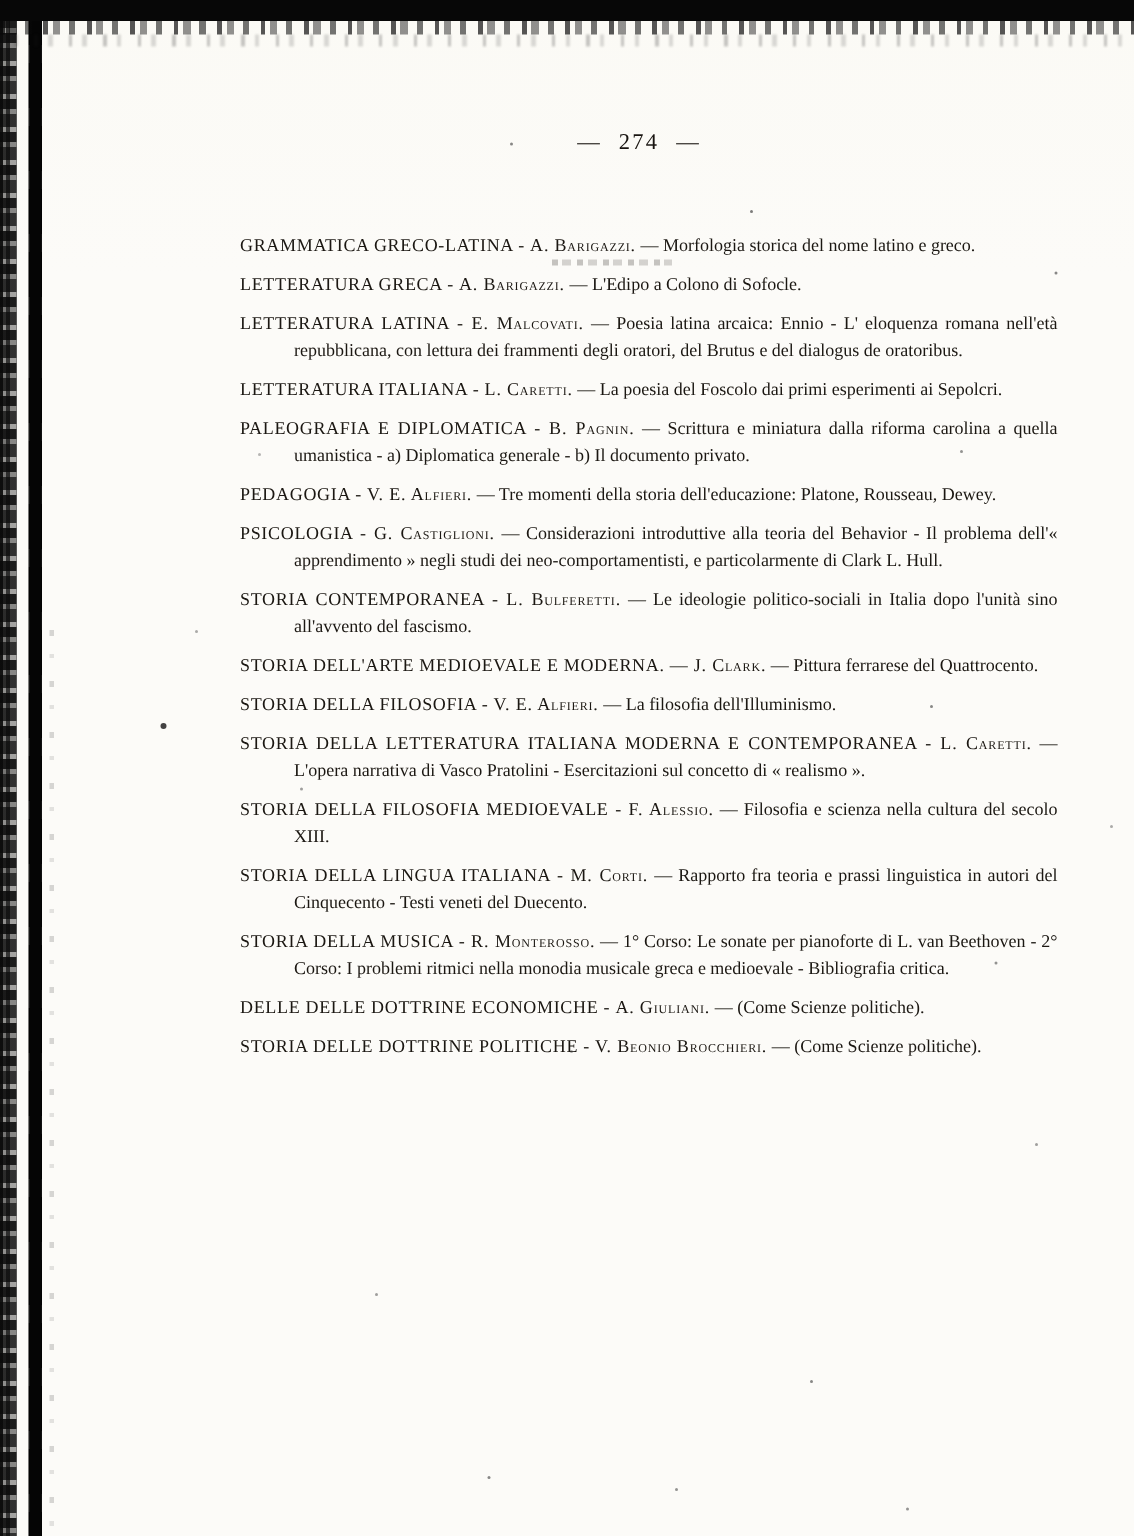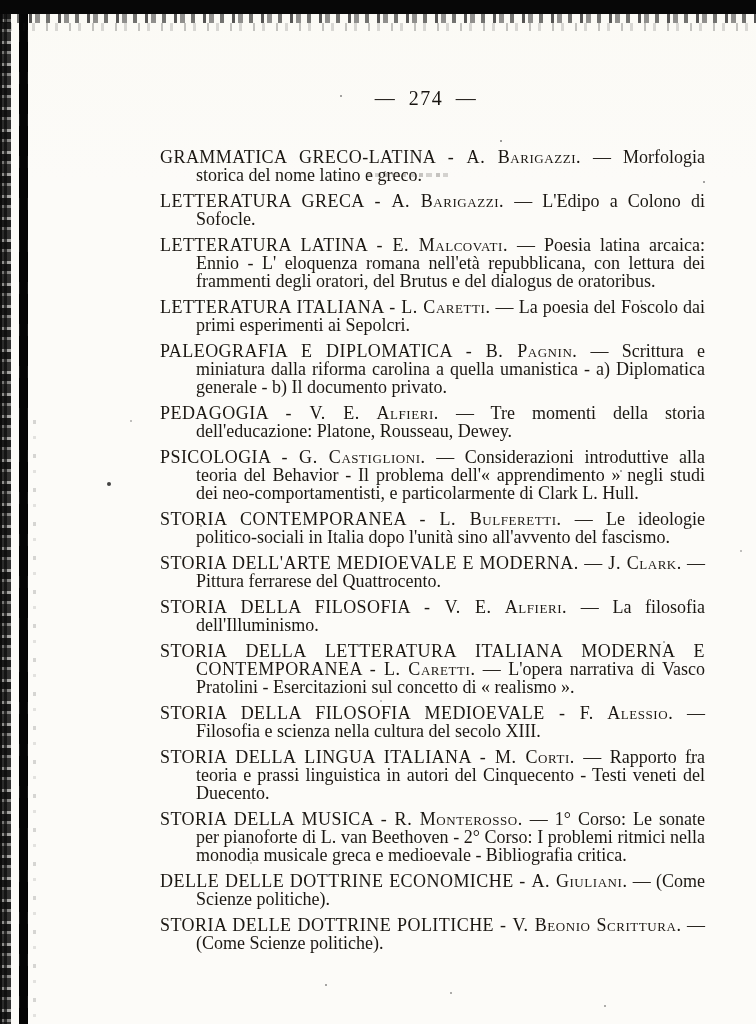--- a/index.html
+++ b/index.html
@@ -127,35 +127,35 @@
     opacity: 0.55;
     z-index: 2;
   }
 
   
   .page-number {
     position: absolute;
     top: 87px; left: 166px;
     width: 520px;
     text-align: center;
-    font-size: 20px;
+    font-size: 15px;
     letter-spacing: 1.5px;
     color: #181410;
     word-spacing: 6px;
   }
 
   
   .entries {
     position: absolute;
     top: 146px; left: 160px;
     width: 545px;
   }
   .entry {
-    margin: 2px 0 8px 0;
-    font-size: 18px;
+    margin: 8px 0 8px 0;
+    font-size: 12px;
     line-height: 18px;
     text-align: justify;
     padding-left: 36px;
     text-indent: -36px;
     color: #1b1712;
   }
   .seg-course { letter-spacing: 0.45px; }
   .seg-prof   { font-variant: small-caps; letter-spacing: 0.55px; }
   .seg-plain  { }
   .seg-ital   { }
@@ -183,16 +183,16 @@
       <p class="entry"><span class="seg-course">PEDAGOGIA - </span><span class="seg-prof">V. E. Alfieri.</span><span class="seg-plain"> — Tre momenti della storia dell'educazione: Platone, Rousseau, Dewey.</span></p>
       <p class="entry"><span class="seg-course">PSICOLOGIA - </span><span class="seg-prof">G. Castiglioni.</span><span class="seg-plain"> — Considerazioni introduttive alla teoria del Behavior - Il problema dell'« apprendimento » negli studi dei neo-comportamentisti, e particolarmente di Clark L. Hull.</span></p>
       <p class="entry"><span class="seg-course">STORIA CONTEMPORANEA - </span><span class="seg-prof">L. Bulferetti.</span><span class="seg-plain"> — Le ideologie politico-sociali in Italia dopo l'unità sino all'avvento del fascismo.</span></p>
       <p class="entry"><span class="seg-course">STORIA DELL'ARTE MEDIOEVALE E MODERNA. — </span><span class="seg-prof">J. Clark.</span><span class="seg-plain"> — Pittura ferrarese del Quattrocento.</span></p>
       <p class="entry"><span class="seg-course">STORIA DELLA FILOSOFIA - </span><span class="seg-prof">V. E. Alfieri.</span><span class="seg-plain"> — La filosofia dell'Illuminismo.</span></p>
       <p class="entry"><span class="seg-course">STORIA DELLA LETTERATURA ITALIANA MODERNA E CONTEMPORANEA - </span><span class="seg-prof">L. Caretti.</span><span class="seg-plain"> — L'opera narrativa di Vasco Pratolini - Esercitazioni sul concetto di « realismo ».</span></p>
       <p class="entry"><span class="seg-course">STORIA DELLA FILOSOFIA MEDIOEVALE - </span><span class="seg-prof">F. Alessio.</span><span class="seg-plain"> — Filosofia e scienza nella cultura del secolo XIII.</span></p>
       <p class="entry"><span class="seg-course">STORIA DELLA LINGUA ITALIANA - </span><span class="seg-prof">M. Corti.</span><span class="seg-plain"> — Rapporto fra teoria e prassi linguistica in autori del Cinquecento - Testi veneti del Duecento.</span></p>
       <p class="entry"><span class="seg-course">STORIA DELLA MUSICA - </span><span class="seg-prof">R. Monterosso.</span><span class="seg-plain"> — 1° Corso: Le sonate per pianoforte di L. van Beethoven - 2° Corso: I problemi ritmici nella monodia musicale greca e medioevale - Bibliografia critica.</span></p>
       <p class="entry"><span class="seg-course">DELLE DELLE DOTTRINE ECONOMICHE - </span><span class="seg-prof">A. Giuliani.</span><span class="seg-plain"> — (Come Scienze politiche).</span></p>
-      <p class="entry"><span class="seg-course">STORIA DELLE DOTTRINE POLITICHE - </span><span class="seg-prof">V. Beonio Scrittura.</span><span class="seg-plain"> — (Come Scienze politiche).</span></p>
+      <p class="entry"><span class="seg-course">STORIA DELLE DOTTRINE POLITICHE - </span><span class="seg-prof">V. Beonio Brocchieri.</span><span class="seg-plain"> — (Come Scienze politiche).</span></p>
     </div>
 
 </div>
 
 </body></html>

